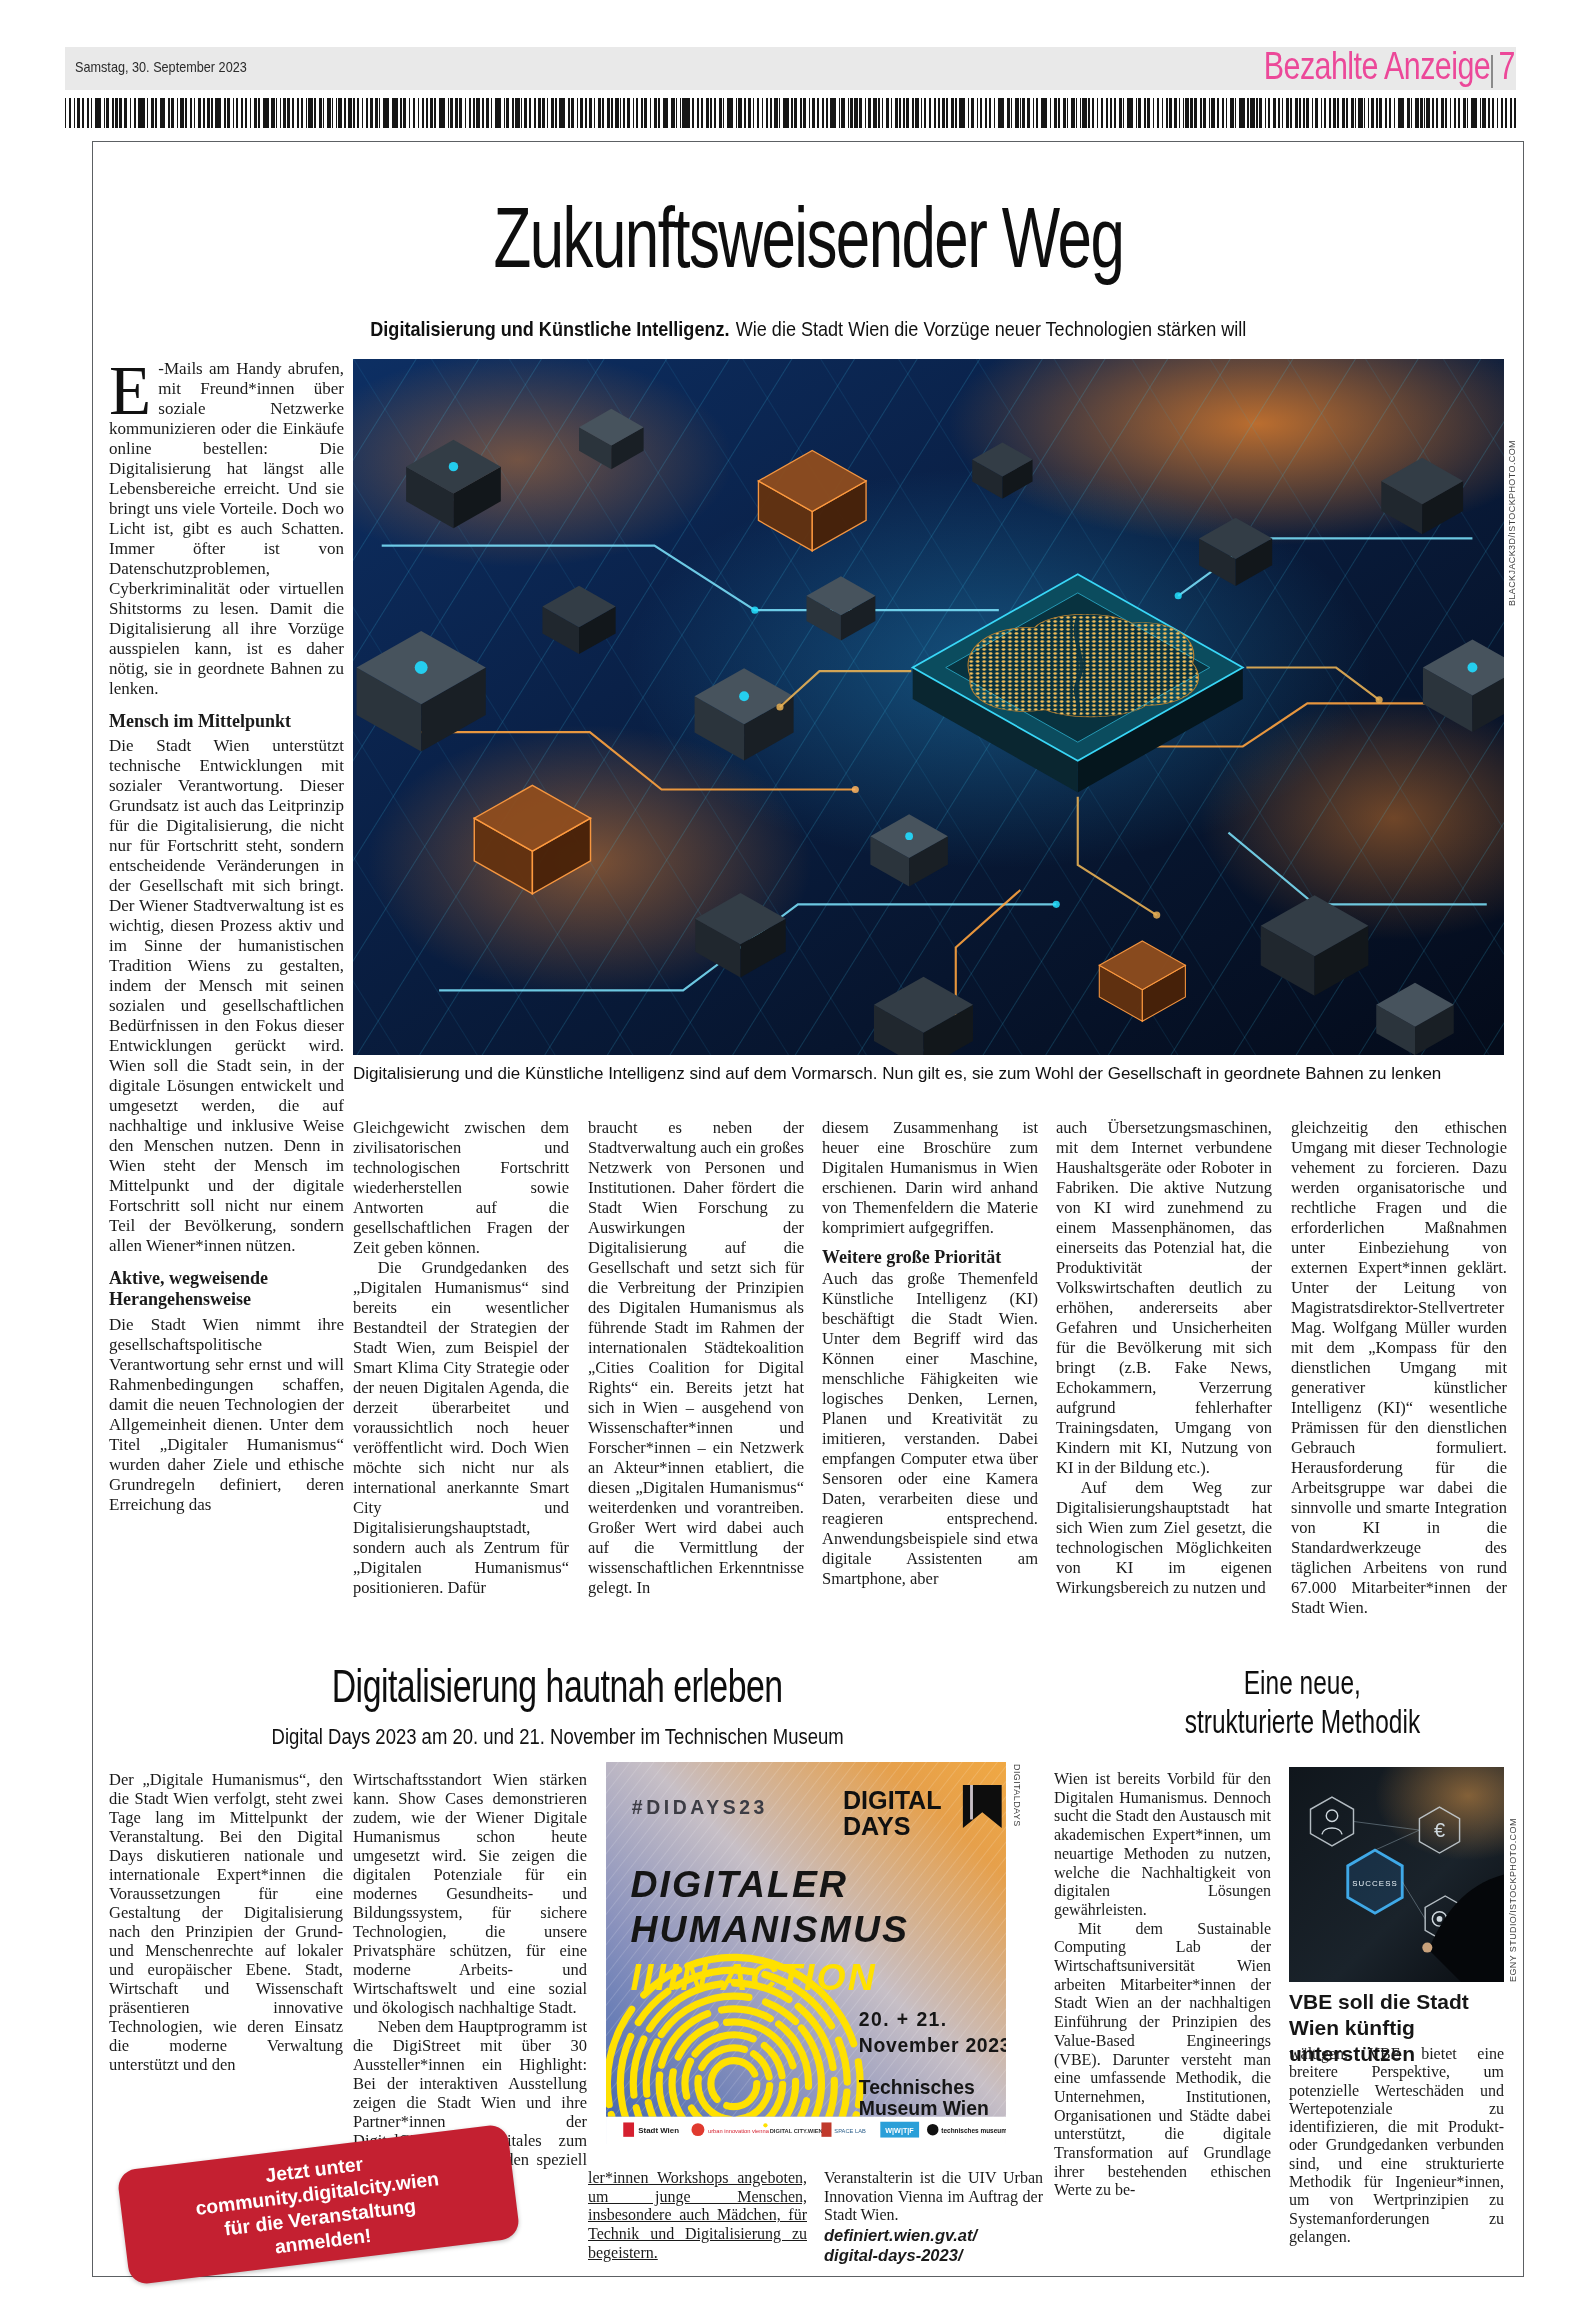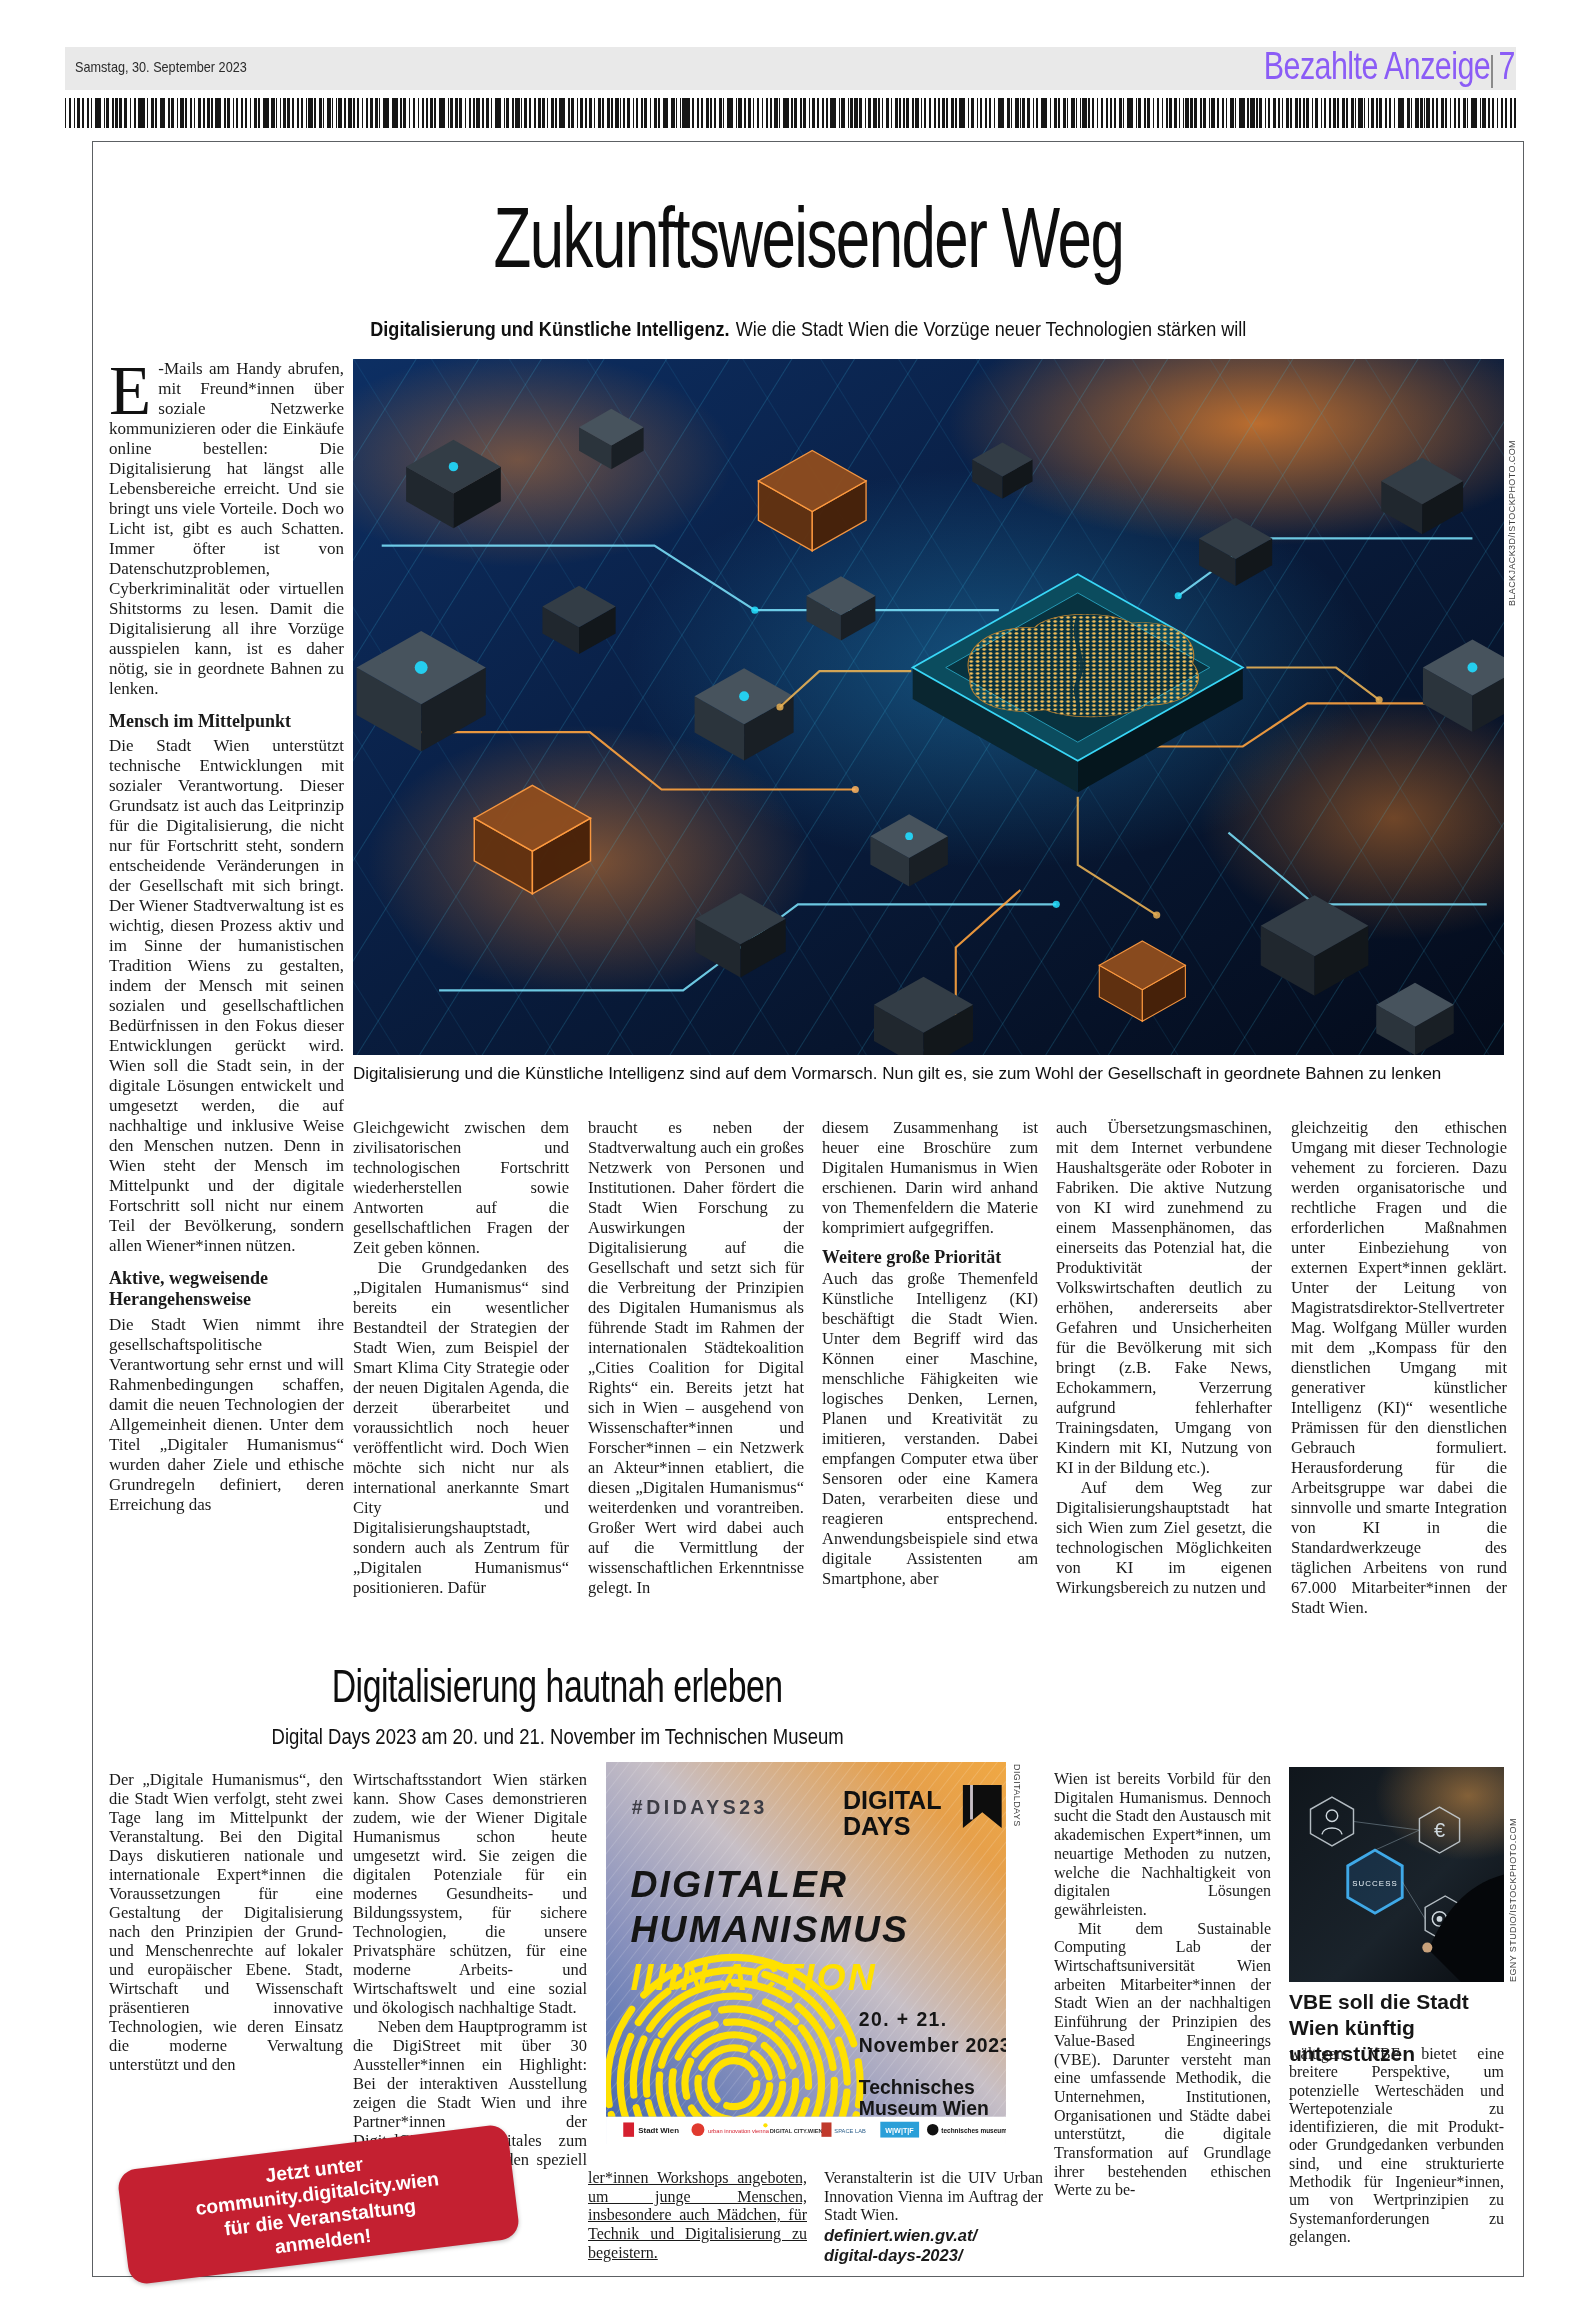--- a/index.html
+++ b/index.html
@@ -9,21 +9,21 @@
   .sans{font-family:"Liberation Sans",sans-serif;}
   .jtext{text-align:justify;hyphens:auto;-webkit-hyphens:auto;overflow-wrap:break-word;}
   .cond{display:inline-block;transform:scaleX(.72);transform-origin:center;white-space:nowrap;}
   .cond86{display:inline-block;transform:scaleX(.86);transform-origin:center;white-space:nowrap;}
 
   
   .headband{left:65px;top:47px;width:1451px;height:43px;background:#e9e9e9;}
   .date{left:75px;top:59px;font-family:"Liberation Sans",sans-serif;font-size:14.4px;color:#2b2b2b;
         transform:scaleX(.88);transform-origin:left;}
   .pagelabel{top:44px;right:60px;display:flex;align-items:flex-end;gap:1px;
-        font-family:"Liberation Sans",sans-serif;font-size:39px;color:#8b5cf6;}
+        font-family:"Liberation Sans",sans-serif;font-size:39px;color:#ec4899;}
   .pagelabel .txt{transform:scaleX(.78);transform-origin:right;letter-spacing:-0.7px;}
   .pagelabel .sep{width:2.2px;height:33px;background:#8a8a8a;}
   .barcode{left:65px;top:98px;width:1451px;height:30px;background-color:#fff;
      background-image:
        repeating-linear-gradient(90deg,#161616 0 1.4px,transparent 1.4px 2.9px,transparent 2.9px 4.3px),
        repeating-linear-gradient(90deg,transparent 0 3.6px,#161616 3.6px 5.7px,transparent 5.7px 9.3px),
        repeating-linear-gradient(90deg,transparent 0 12.2px,#161616 12.2px 13.6px,transparent 13.6px 21px);}
 
   
   .frame{left:92px;top:141px;width:1432px;height:2136px;border:1.1px solid #5c6063;box-sizing:border-box;background:#fff;}
@@ -305,20 +305,24 @@
   </div>
   <div class="col jtext" style="left:1291px;">
     <p>gleichzeitig den ethischen Umgang mit dieser Technologie vehement zu forcieren. Dazu werden organisatorische und rechtliche Fragen und die erforderlichen Maßnahmen unter Einbeziehung von externen Expert*innen geklärt. Unter der Leitung von Magistratsdirektor-Stellvertreter Mag. Wolfgang Müller wurden mit dem „Kompass für den dienstlichen Umgang mit generativer künstlicher Intelligenz (KI)“ wesentliche Prämissen für den dienstlichen Gebrauch formuliert. Herausforderung für die Arbeitsgruppe war dabei die sinnvolle und smarte Integration von KI in die Standardwerkzeuge des täglichen Arbeitens von rund 67.000 Mitarbeiter*innen der Stadt Wien.</p>
   </div>
 
   <div class="abs sec2title">
     <span class="cond">Digitalisierung hautnah erleben</span>
   </div>
   <div class="abs sec2sub">
     <span class="cond86">Digital Days 2023 am 20. und 21. November im Technischen Museum</span>
+  </div>
+  <div class="abs sec3title">
+    <div><span class="cond">Eine neue,</span></div>
+    <div><span class="cond">strukturierte Methodik</span></div>
   </div>
 
   <div class="bcol jtext" style="left:109px;">
     <p>Der „Digitale Humanismus“, den die Stadt Wien verfolgt, steht zwei Tage lang im Mittelpunkt der Veranstaltung. Bei den Digital Days diskutieren nationale und internationale Expert*innen die Voraussetzungen für eine Gestaltung der Digitalisierung nach den Prinzipien der Grund- und Menschenrechte auf lokaler und europäischer Ebene. Stadt, Wirtschaft und Wissenschaft präsentieren innovative Technologien, wie deren Einsatz die moderne Verwaltung unterstützt und den</p>
   </div>
   <div class="bcol jtext" style="left:353px;">
     <p>Wirtschaftsstandort Wien stärken kann. Show Cases demonstrieren zudem, wie der Wiener Digitale Humanismus schon heute umgesetzt wird. Sie zeigen die digitalen Potenziale für ein modernes Gesundheits- und Bildungssystem, für sichere Technologien, die unsere Privatsphäre schützen, für eine moderne Arbeits- und Wirtschaftswelt und eine sozial und ökologisch nachhaltige Stadt.</p>
     <p class="ind">Neben dem Hauptprogramm ist die DigiStreet mit über 30 Aussteller*innen ein Highlight: Bei der interaktiven Ausstellung zeigen die Stadt Wien und ihre Partner*innen der DigitalCity.Wien Digitales zum Anfassen. Zudem werden speziell für Schü-</p>
   </div>
 

